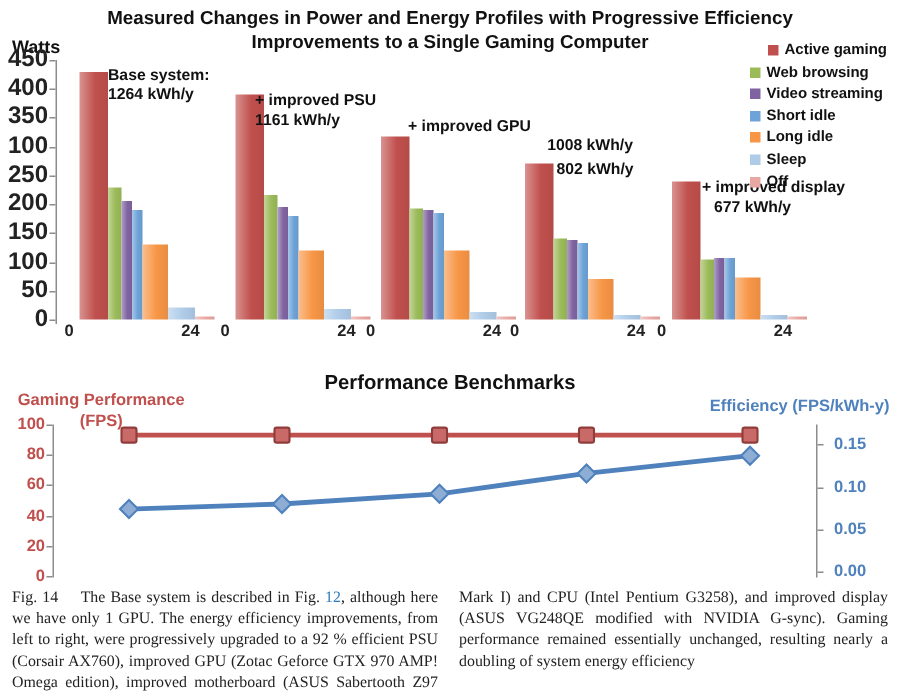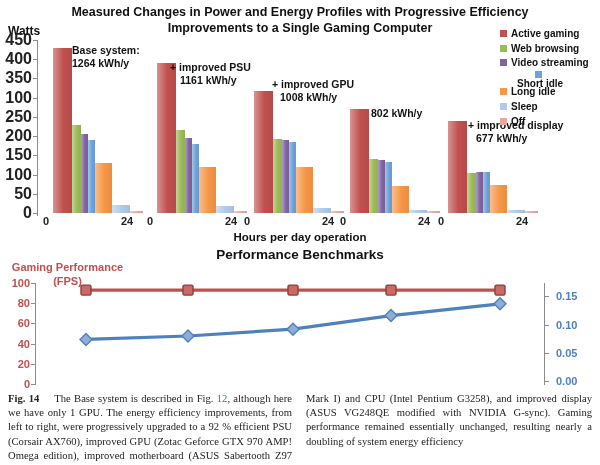--- a/index.html
+++ b/index.html
@@ -27,21 +27,21 @@
                    font-size:11px;line-height:13.5px;}
   .right-axis-label{top:265px;left:448px;width:145px;text-align:right;font-weight:bold;font-size:11px;}
   .ltick-label{width:28px;text-align:right;font-weight:bold;font-size:11px;height:14px;line-height:14px;}
   .rtick-label{width:34px;text-align:left;font-weight:bold;font-size:11px;height:14px;line-height:14px;}
   
   .caption{top:392px;left:0;width:600px;font-family:"Liberation Serif",serif;
            font-size:10.6px;line-height:14.2px;color:#222;}
   .cap-col{position:absolute;top:0;}
   .cap-left{left:8px;width:284px;text-align:justify;text-align-last:justify;}
   .cap-right{left:306px;width:286px;text-align:justify;}
-  .figtag{font-weight:bold;margin-right:15px;}
+  .figtag{font-weight:normal;margin-right:15px;}
   .figlink{color:#2b7bbd;text-decoration:none;cursor:pointer;}
 </style>
 </head>
 <body>
 
 <div class="page">
 
   <div class="abs chart-title">
     <div>Measured Changes in Power and Energy Profiles with Progressive Efficiency</div>
     <div>Improvements to a Single Gaming Computer</div>
@@ -129,73 +129,73 @@
       <div class="xtick" style="position: absolute; left: 435px; top: 215px; width: 12px;">0</div>
       <div class="xtick" style="position: absolute; left: 513px; top: 215px; width: 18px;">24</div>
     </div>
   <div class="abs" id="top-annotations">
       <div class="ann" style="position: absolute; left: 72px; top: 44px; width: 150px;">
         <div>Base system:</div>
         <div style="margin-left: 0px;">1264 kWh/y</div>
       </div>
       <div class="ann" style="position: absolute; left: 170px; top: 61px; width: 150px;">
         <div>+ improved PSU</div>
-        <div style="margin-left: 10px;">1161 kWh/y</div>
+        <div style="margin-left: 0;">1161 kWh/y</div>
       </div>
       <div class="ann" style="position: absolute; left: 272px; top: 78px; width: 150px;">
         <div>+ improved GPU</div>
-        <div style="margin-left: 8px;">1008 kWh/y</div>
+        <div style="margin-left: 8px; text-align: right;">1008 kWh/y</div>
       </div>
       <div class="ann wrap" style="position: absolute; left: 371px; top: 107px; width: 102px;">
         <div style="margin-left: 0px;">802 kWh/y</div>
       </div>
       <div class="ann" style="position: absolute; left: 468px; top: 119px; width: 132px;">
         <div>+ improved display</div>
         <div style="margin-left: 8px;">677 kWh/y</div>
       </div>
     </div>
   <div class="abs" id="legend" style="left:500px;top:27px;">
-      <div class="legend-item" style="position: absolute; left: 0px; top: 0px;">
+      <div class="legend-item" style="position: absolute; left: 12px; top: 0px;">
         <div class="legend-marker" style="background: rgb(192, 80, 77);"></div>
         <div class="legend-label">Active gaming</div>
       </div>
       <div class="legend-item" style="position: absolute; left: 0px; top: 14.6px;">
         <div class="legend-marker" style="background: rgb(155, 187, 89);"></div>
         <div class="legend-label">Web browsing</div>
       </div>
       <div class="legend-item" style="position: absolute; left: 0px; top: 29.2px;">
         <div class="legend-marker" style="background: rgb(128, 100, 162);"></div>
         <div class="legend-label">Video streaming</div>
       </div>
-      <div class="legend-item" style="position: absolute; left: 17px; top: 43.8px; flex-direction: column;">
+      <div class="legend-item" style="position: absolute; left: 0px; top: 43.8px;">
         <div class="legend-marker" style="background: rgb(110, 163, 216);"></div>
         <div class="legend-label">Short idle</div>
       </div>
       <div class="legend-item" style="position: absolute; left: 0px; top: 58.4px;">
         <div class="legend-marker" style="background: rgb(247, 150, 70);"></div>
         <div class="legend-label">Long idle</div>
       </div>
       <div class="legend-item" style="position: absolute; left: 0px; top: 73px;">
         <div class="legend-marker" style="background: rgb(174, 203, 232);"></div>
         <div class="legend-label">Sleep</div>
       </div>
       <div class="legend-item" style="position: absolute; left: 0px; top: 87.6px;">
         <div class="legend-marker" style="background: rgb(232, 167, 162);"></div>
         <div class="legend-label">Off</div>
       </div>
     </div>
 
-  <div class="abs xaxis-title">Hours per day operation</div>
 
   <div class="abs pb-title">Performance Benchmarks</div>
 
   <div class="abs left-axis-label" id="left-axis-label" style="color: rgb(192, 80, 77);">
     <div>Gaming Performance</div>
     <div>(FPS)</div>
   </div>
+  <div class="abs right-axis-label" id="right-axis-label" style="color: rgb(79, 129, 189);">Efficiency (FPS/kWh-y)</div>
 
   <div class="abs" id="bottom-axes">
       <div class="axisline" style="position: absolute; left: 35px; top: 283px; width: 1px; height: 102px;"></div>
       <div class="axisline" style="position: absolute; left: 544px; top: 283px; width: 1px; height: 102px;"></div>
       <div class="ltick-label" style="position: absolute; left: 2px; top: 276px; color: rgb(192, 80, 77);">100</div>
       <div class="tickmark" style="position: absolute; left: 31px; top: 283px;"></div>
       <div class="ltick-label" style="position: absolute; left: 2px; top: 296.2px; color: rgb(192, 80, 77);">80</div>
       <div class="tickmark" style="position: absolute; left: 31px; top: 303.2px;"></div>
       <div class="ltick-label" style="position: absolute; left: 2px; top: 316.4px; color: rgb(192, 80, 77);">60</div>
       <div class="tickmark" style="position: absolute; left: 31px; top: 323.4px;"></div>

